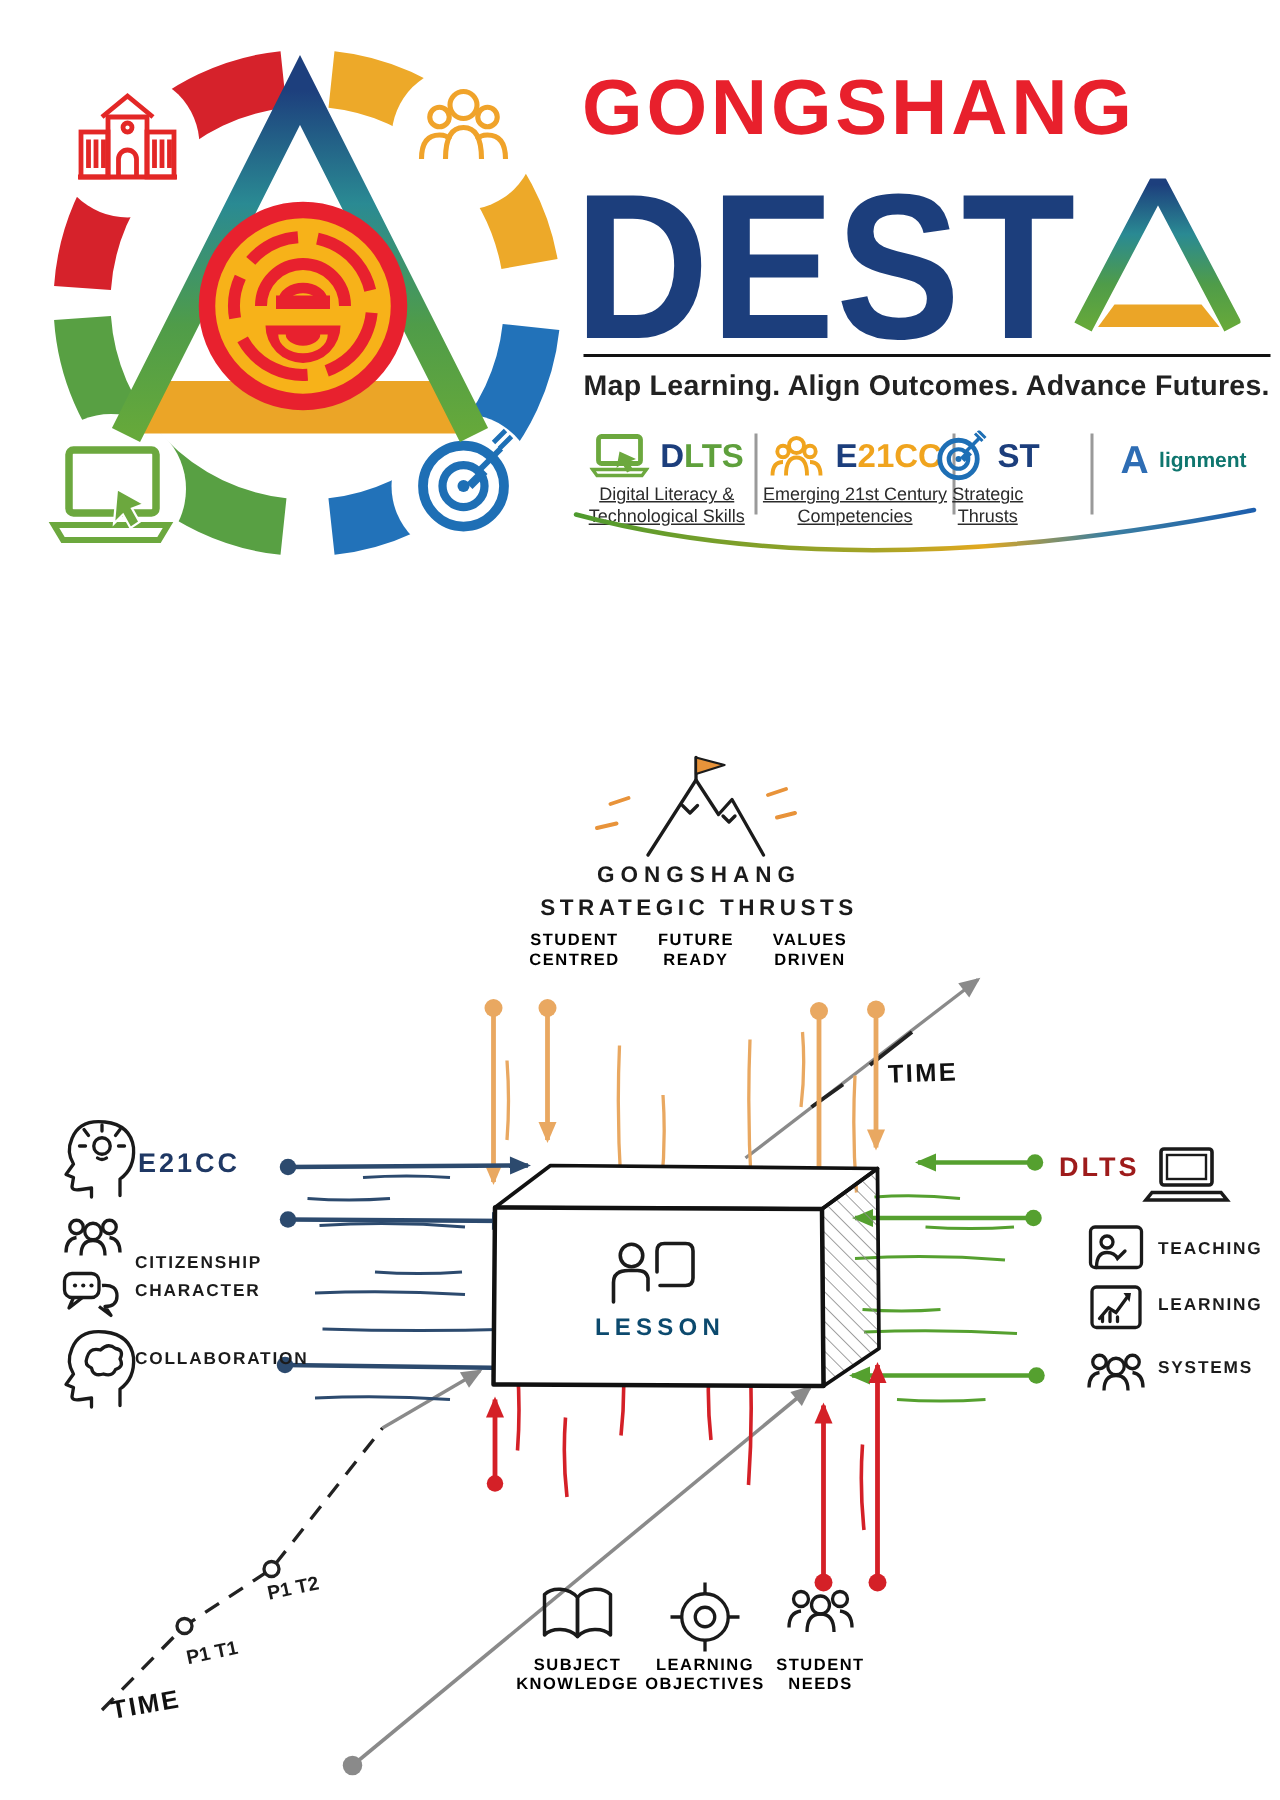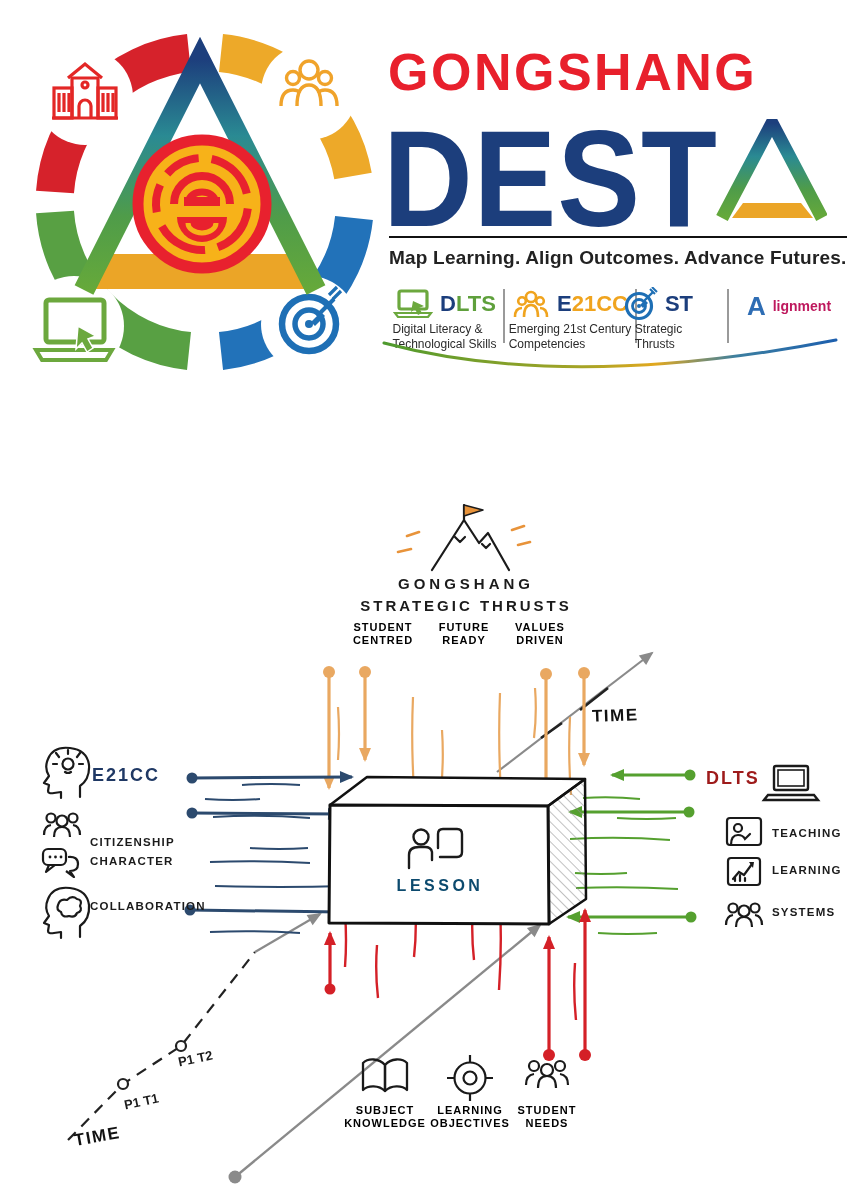--- a/index.html
+++ b/index.html
@@ -14,23 +14,23 @@
               line-height:1;letter-spacing:1px;transform:scaleX(.90);transform-origin:left top;
               white-space:nowrap;}
   .brand-rule{left:389px;top:236px;width:458px;height:2px;background:#111;}
   .tagline{left:389px;top:247px;font-size:19px;font-weight:600;color:#222;letter-spacing:.2px;
            white-space:nowrap;}
   
   .lg-cell{top:286px;height:70px;display:flex;flex-direction:column;align-items:center;}
   .lg-abbr{display:flex;align-items:center;gap:7px;height:36px;}
   .lg-abbr .big{font-size:22px;font-weight:800;line-height:1;}
   .navy{color:#1C3E7C;} .grn{color:#5FA03C;} .org{color:#F0A41E;} .blu{color:#2E6DB4;}
-  .lg-desc{font-size:12px;line-height:15px;color:#2b2b2b;font-weight:500;text-align:left;}
+  .lg-desc{font-size:12px;line-height:15px;color:#2b2b2b;font-weight:500;text-align:center;text-decoration:underline;}
   .lg-div{top:289px;width:1.5px;height:54px;background:#9a9a9a;}
-  .align-word{font-size:14px;font-weight:600;color:#be185d;}
+  .align-word{font-size:14px;font-weight:600;color:#0f766e;}
   
   #diagram{left:0;top:500px;width:853px;height:700px;}
   .hw{font-weight:bold;color:#1b1b1b;white-space:nowrap;}
   .hw-title{font-size:15px;letter-spacing:4px;}
   .hw-sub{font-size:11px;letter-spacing:1px;line-height:13px;font-weight:bold;}
   .hw-item{font-size:11.5px;letter-spacing:1.2px;font-weight:bold;color:#1b1b1b;}
   .e21cc-t{font-size:18px;letter-spacing:2px;color:#1F3864;font-weight:bold;}
   .dlts-t{font-size:18px;letter-spacing:2px;color:#9E1B1B;font-weight:bold;}
   .lesson-t{font-size:16px;letter-spacing:3.5px;font-weight:bold;color:#0c4a6e;}
   .time-t{font-size:17px;letter-spacing:1.5px;font-weight:bold;color:#111;}

